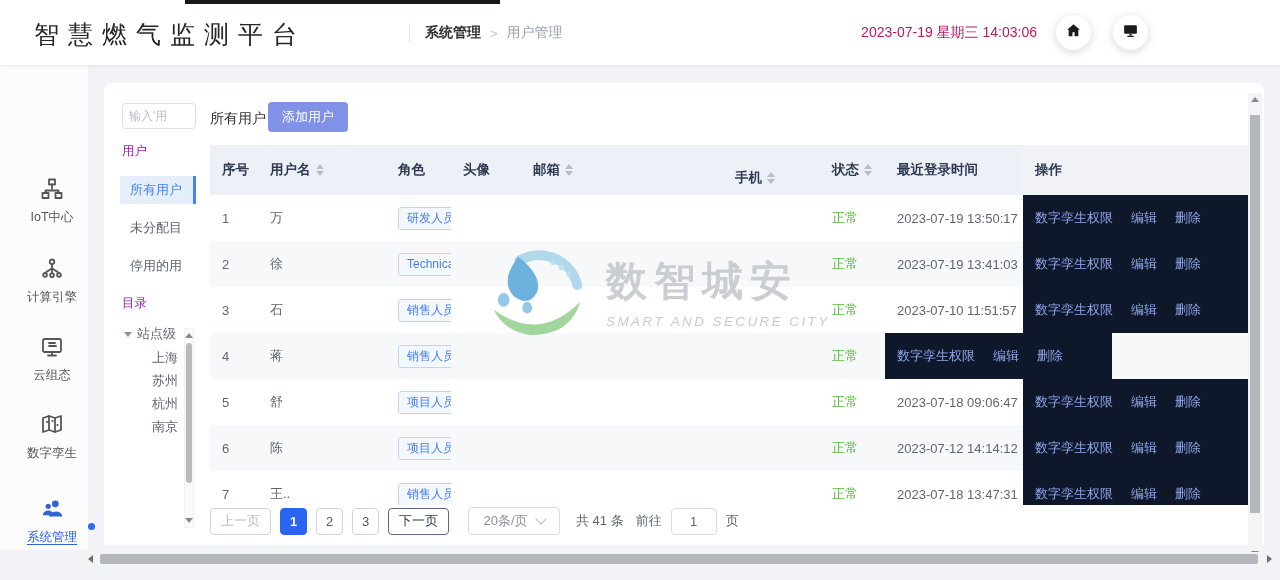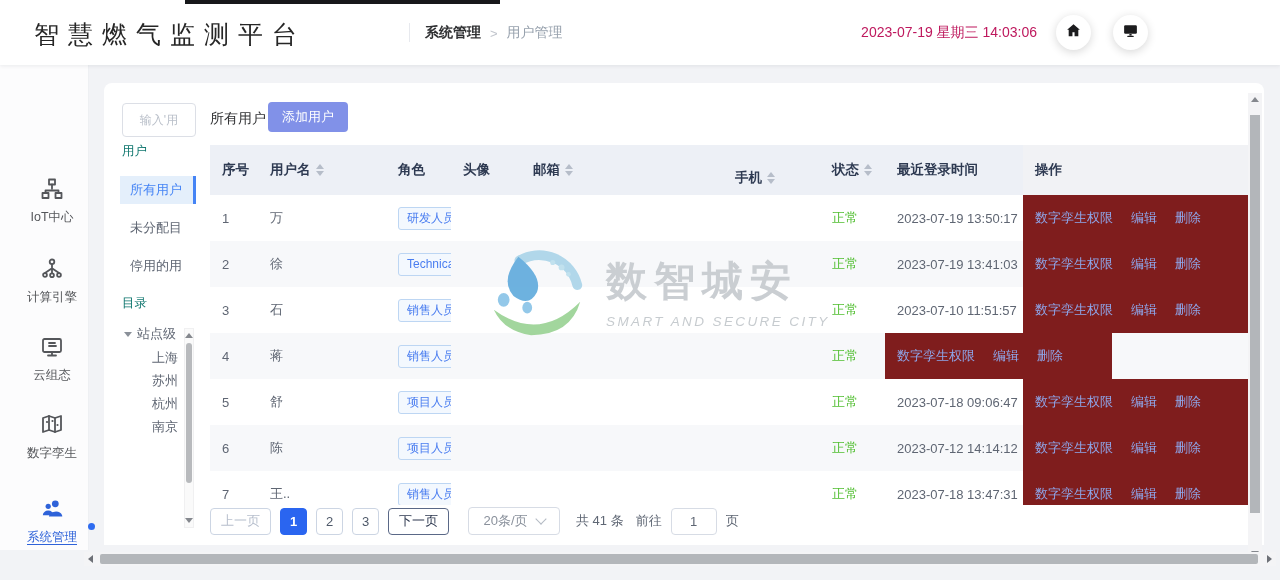--- a/index.html
+++ b/index.html
@@ -31,23 +31,23 @@
   .side-item .s-icon{display:inline-block;width:24px;height:24px;}
   .side-item .s-icon svg{width:24px;height:24px;display:block;margin:0 auto;}
   .side-item .s-lbl{display:block;font-size:12.5px;margin-top:4px;}
   .side-item.active{color:#2e62d9;}
   .side-item.active .s-lbl{text-decoration:underline;text-underline-offset:3px;}
   .side-dot{position:absolute;right:1px;top:26px;width:7px;height:7px;border-radius:50%;background:#2e6bf0;}
   
   #card{position:absolute;left:104px;top:18px;width:1160px;height:462px;background:#fff;border-radius:8px 8px 0 0;}
   
   #search-input{position:absolute;left:18px;top:20px;width:74px;height:26px;border:1px solid #dcdfe6;border-radius:4px;
-    box-sizing:border-box;font-size:12px;color:#9aa1ab;text-align:center;padding:16px 6px;font-family:inherit;outline:none;}
+    box-sizing:border-box;font-size:12px;color:#9aa1ab;text-align:left;padding:8px 6px;font-family:inherit;outline:none;}
   #search-input::placeholder{color:#b9bfc9;}
-  .panel-label{position:absolute;left:18px;font-size:12.5px;color:#0f766e;}
+  .panel-label{position:absolute;left:18px;font-size:12.5px;color:#a21caf;}
   #lbl-user{top:60px;} #lbl-dir{top:212px;}
   .user-item{position:absolute;left:16px;width:76px;height:28px;line-height:28px;font-size:13px;color:#5f6673;
     padding-left:10px;box-sizing:border-box;cursor:pointer;white-space:nowrap;overflow:hidden;}
   .user-item.active{background:#e4effb;color:#4584f5;border-right:3px solid #4584f5;}
   #tree{position:absolute;left:20px;top:242px;width:62px;font-size:13px;color:#5f6673;}
   #tree .root{display:flex;align-items:center;white-space:nowrap;cursor:pointer;}
   .tree-caret{width:0;height:0;border-left:4px solid transparent;border-right:4px solid transparent;
     border-top:5px solid #8a9099;margin-right:5px;}
   #tree .child{margin-left:28px;margin-top:7px;line-height:16px;cursor:pointer;white-space:nowrap;}
   
@@ -71,21 +71,21 @@
   .sort{display:inline-flex;flex-direction:column;margin-left:5px;gap:2px;}
   .sort i{display:block;width:0;height:0;border-left:4px solid transparent;border-right:4px solid transparent;}
   .sort .u{border-bottom:5px solid #b6bdc9;}
   .sort .d{border-top:5px solid #b6bdc9;}
   #tbody{position:absolute;left:106px;top:112px;width:1040px;height:310px;overflow:hidden;}
   .tr{display:flex;align-items:stretch;height:46px;background:#fff;}
   .tr.stripe{background:var(--stripe,#f7f8fa);}
   .td{display:flex;align-items:center;padding-left:12px;box-sizing:border-box;
     font-size:13px;color:#5f6673;white-space:nowrap;overflow:hidden;}
   .td.status{color:var(--ok,#53bf33);}
-  .td.op{background:#7f1d1d;}
+  .td.op{background:#0f172a;}
   .td.op a{color:var(--link,#8ea6ea);text-decoration:none;margin-right:18px;cursor:pointer;}
   .tag{display:inline-block;padding:3px 8px;font-size:12px;line-height:1.25;color:#4a7df0;
     background:#f3f8fe;border:1px solid #bdd6f3;border-radius:3px;}
   
   #watermark{position:absolute;left:382px;top:151px;width:345px;height:115px;z-index:30;
     pointer-events:none;display:flex;align-items:center;opacity:.95;}
   #wm-text{margin-left:14px;}
   #wm-cn{font-size:41px;font-weight:bold;color:#c8ccd0;letter-spacing:7px;white-space:nowrap;}
   #wm-en{font-size:13.5px;font-style:italic;color:#c4c9cd;letter-spacing:2.4px;margin-top:5px;white-space:nowrap;}
   

